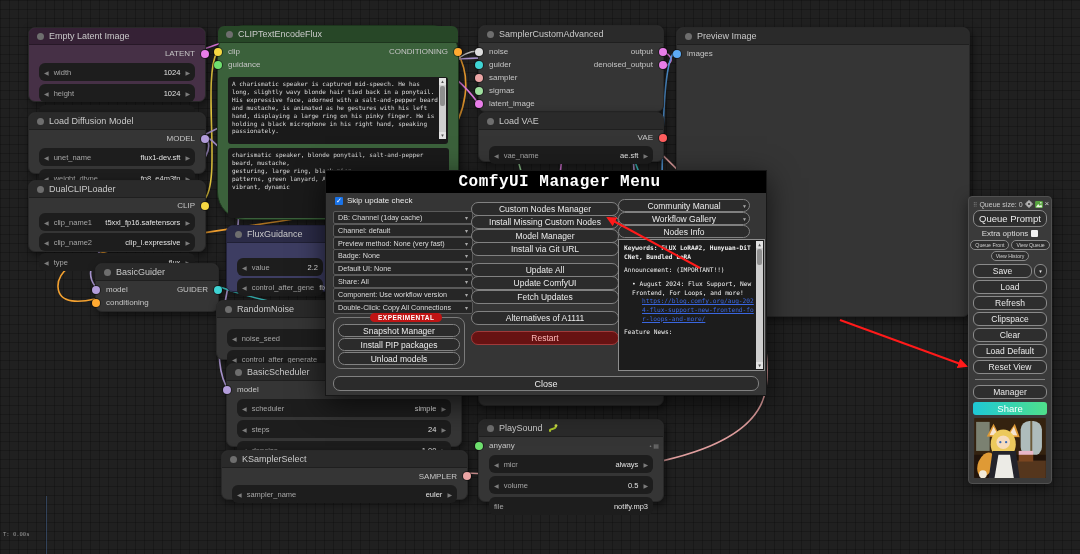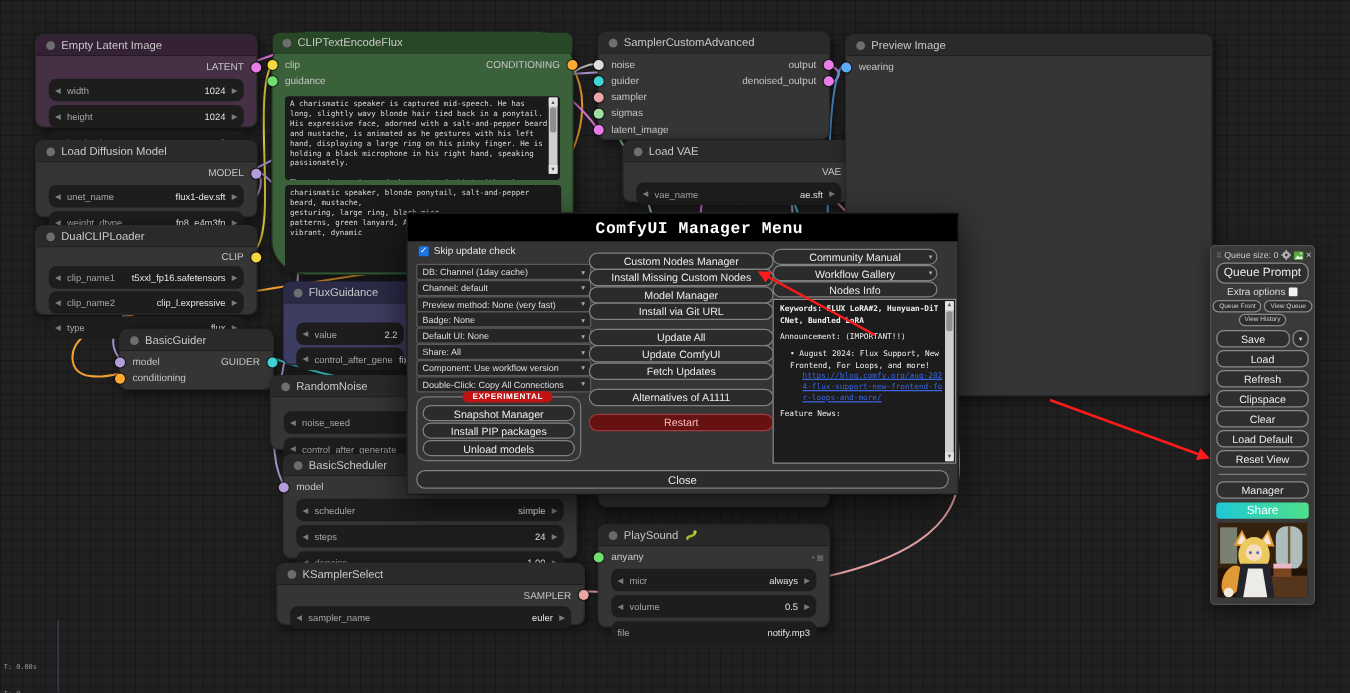--- a/index.html
+++ b/index.html
@@ -31,21 +31,21 @@
     white-space:pre-wrap;overflow:hidden;}
   .sbar{position:absolute;right:1px;top:1px;bottom:1px;width:7px;background:#cfcfcf;border-radius:1px;}
   .sbar .cap{position:absolute;left:0;width:7px;height:7px;background:#e3e3e3;color:#555;
     font-size:4.5px;line-height:7px;text-align:center;}
   .sbar .cap.up{top:0}.sbar .cap.dn{bottom:0}
   .sbar .thumb{position:absolute;left:1px;width:5px;background:#8f8f8f;border-radius:2px;}
   
   .mgr{position:absolute;left:325px;top:170px;width:440px;height:224px;background:#353535;
     border:1px solid #171717;box-shadow:0 8px 28px rgba(0,0,0,.65);z-index:30;}
   .mgr-title{height:22px;background:#000;color:#fff;display:flex;align-items:center;justify-content:center;
-    font-family:"Liberation Mono",monospace;font-weight:bold;font-size:13px;letter-spacing:.5px;padding-left:27px;}
+    font-family:"Liberation Mono",monospace;font-weight:bold;font-size:16px;letter-spacing:.5px;padding-left:27px;}
   .mbtn{position:absolute;background:#2b2b2b;border:1px solid #818181;border-radius:7px;color:#ececec;
     font-size:8.5px;display:flex;align-items:center;justify-content:center;white-space:nowrap;}
   .dsel{position:absolute;background:#262626;border:1px solid #5a5a5a;border-radius:2px;color:#dcdcdc;
     font-size:7.2px;display:flex;align-items:center;padding:0 4px;white-space:nowrap;}
   .dsel .dd{margin-left:auto;color:#a9a9a9;font-size:6px;}
   .chk{width:8px;height:8px;background:#1a73e8;border-radius:1px;color:#fff;font-size:7px;
     line-height:8px;text-align:center;flex:none;}
   .expbox{position:absolute;border:1px solid #7a7a7a;border-radius:8px;}
   .expbadge{position:absolute;background:var(--c-exp,#c01414);color:#fff;font-weight:bold;font-size:6.5px;
     border-radius:5px;padding:1px 8px;letter-spacing:.5px;}
@@ -348,21 +348,21 @@
           <i class="pdot l" style="background:var(--c-sigmas)"></i>
           <span>sigmas</span>
         </div>
       <div class="prow in">
           <i class="pdot l" style="background:var(--c-latent)"></i>
           <span>latent_image</span>
         </div>
     </div>
   </div>
 
-  <div class="node" style="left:498px;top:112px;width:184px;height:48px;">
+  <div class="node" style="left:478px;top:112px;width:184px;height:48px;">
     <div class="nt">
         <span class="ndot"></span>
         <span>Load VAE</span>
       </div>
     <div class="nbody">
       <div class="prow out" style="height:11px">
           <span>VAE</span>
           <i class="pdot r" style="background:var(--c-vae)"></i>
         </div>
       <div class="wg">
@@ -413,21 +413,21 @@
   </div>
 
   <div class="node" style="left:676px;top:27px;width:292px;height:288px;">
     <div class="nt">
         <span class="ndot"></span>
         <span>Preview Image</span>
       </div>
     <div class="nbody">
       <div class="prow in">
           <i class="pdot l" style="background:var(--c-image)"></i>
-          <span>wearing</span>
+          <span>images</span>
         </div>
     </div>
   </div>
 
   <div class="mgr">
     <div class="mgr-title">ComfyUI Manager Menu</div>
 
     <div style="position:absolute;left:9px;top:25px;display:flex;align-items:center;gap:4px;">
       <span class="chk">✓</span>
       <span style="color:#e8e8e8;font-size:8px">Skip update check</span>

